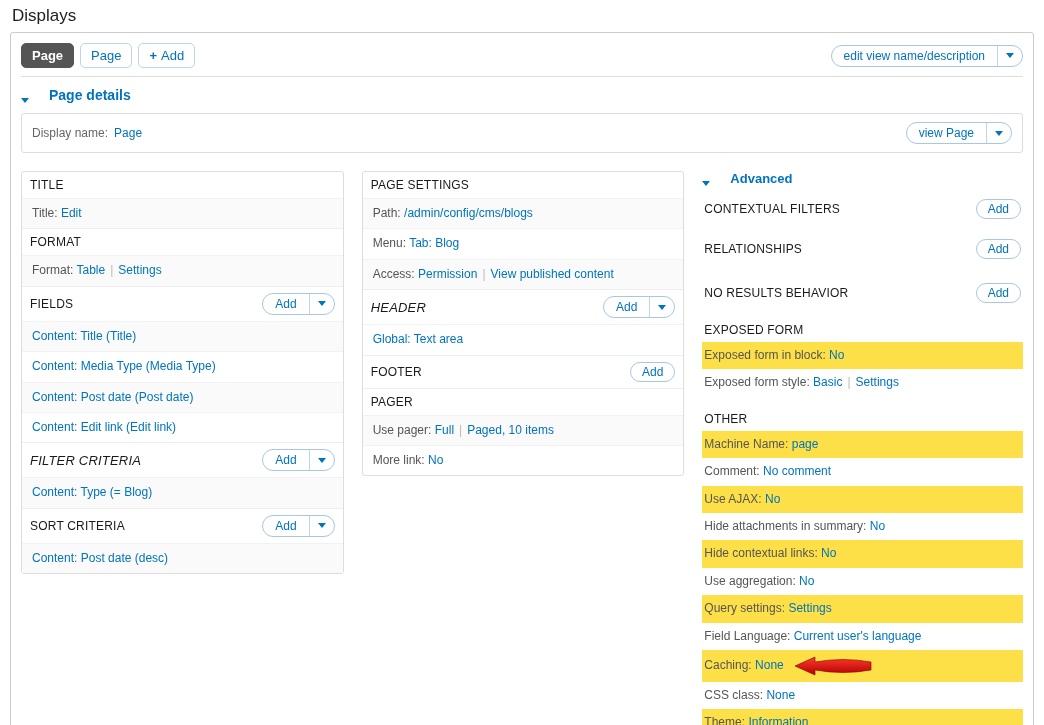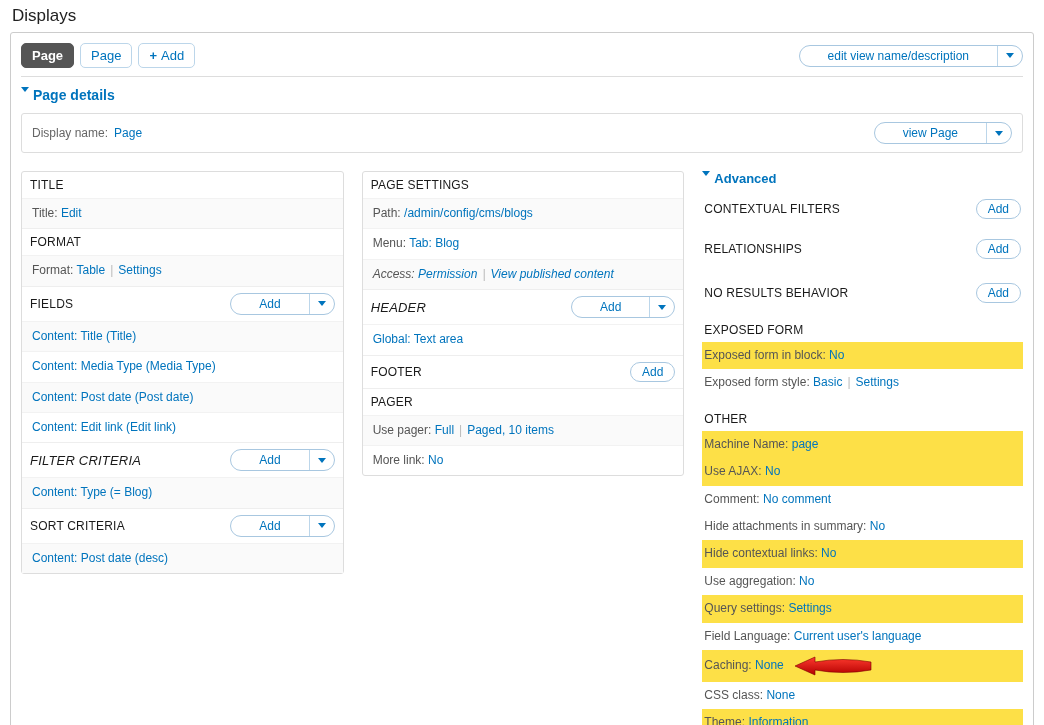--- a/index.html
+++ b/index.html
@@ -6,40 +6,40 @@
 body{font-family:"Lucida Grande","Lucida Sans Unicode",Verdana,sans-serif;font-size:12px;color:#333;background:#fff;padding:6px 10px}
 a{color:#0074bd;text-decoration:none;cursor:pointer}
 h2.page-heading{font-size:17px;font-weight:normal;color:#222;margin:0 0 6px 2px}
 .displays-box{border:1px solid #ccc;border-radius:3px;padding:10px 10px 16px}
 .tabs-row{display:flex;align-items:center;gap:6px;border-bottom:1px solid #ddd;padding-bottom:8px;margin-bottom:10px}
 .tab-pill{display:inline-flex;align-items:center;gap:4px;border:1px solid #bcd6ea;border-radius:5px;padding:4px 10px;color:#0074bd;font-size:13px;background:#fff}
 .tab-pill.active{background:#555;border-color:#555;color:#fff;font-weight:bold}
 .tab-pill .plus{font-weight:bold}
 .edit-view-wrap{margin-left:auto;display:flex}
 .btn-split{display:inline-flex;align-items:stretch;border:1px solid #a8c7e0;border-radius:12px;overflow:hidden;background:#fff}
-.btn-split>span{padding:3px 28px;color:#0074bd;font-size:12px;display:flex;align-items:center}
+.btn-split>span{padding:3px 12px;color:#0074bd;font-size:12px;display:flex;align-items:center}
 .btn-split>.caret-cell{border-left:1px solid #bcd6ea;padding:3px 8px}
 .btn-round{display:inline-flex;align-items:center;border:1px solid #a8c7e0;border-radius:11px;padding:2px 11px;color:#0074bd;font-size:12px;background:#fff}
 .caret-down{width:0;height:0;border-left:4px solid transparent;border-right:4px solid transparent;border-top:5px solid #0074bd;display:inline-block}
-.section-toggle{display:flex;align-items:flex-start;gap:4px;color:#0074bd;font-weight:bold;font-size:14px;margin:4px 0 10px 0}
+.section-toggle{display:flex;align-items:flex-end;gap:20px;color:#0074bd;font-weight:bold;font-size:14px;margin:4px 0 10px 0}
 .details-bar{border:1px solid #ddd;border-radius:3px;padding:8px 10px;margin-bottom:18px;display:flex;align-items:center}
 .details-bar .lbl{color:#666;margin-right:6px}
 .details-bar .right{margin-left:auto}
 .cols{display:flex;gap:18px;align-items:flex-start}
 .col{flex:1;min-width:0}
 .col.left,.col.mid{border:1px solid #ddd;border-radius:3px}
 .block-head{display:flex;align-items:center;padding:6px 8px;border-top:1px solid #eee}
 .block-head:first-child{border-top:none}
 .block-head h3{font-size:12px;font-weight:normal;color:#1a1a1a;letter-spacing:.2px;text-transform:uppercase}
 .block-head h3.italic{font-style:italic;text-transform:none;font-size:13px}
 .block-head .actions{margin-left:auto;display:flex}
 .row{padding:6px 10px;border-top:1px solid #f2f2f2;font-size:12px;line-height:1.45}
 .row .lbl{color:#555}
 .row.zebra{background:#fafafa}
-.row.em-row{font-style:italic}
+.row.em-row{}
 .col.right .block-head{padding:5px 2px;border-top:none}
 .col.right .row{padding:5px 2px;border-top:none}
 .col.right .row.zebra{background:#fde047}
 .sep{color:#bbb;margin:0 5px}
 .arrow-annot{position:relative;display:inline-block;vertical-align:middle;margin-left:6px}
 .arrow-annot svg{display:block}
 </style>
 </head>
 <body>
 
@@ -204,22 +204,22 @@
       <div class="block-head" style="margin-top:10px">
           <h3>EXPOSED FORM</h3>
         </div>
       <div class="row zebra"><span class="lbl">Exposed form in block:</span> <a>No</a></div>
       <div class="row"><span class="lbl">Exposed form style:</span> <a>Basic</a><span class="sep">|</span><a>Settings</a></div>
 
       <div class="block-head" style="margin-top:10px">
           <h3>OTHER</h3>
         </div>
       <div class="row zebra"><span class="lbl">Machine Name:</span> <a>page</a></div>
+      <div class="row"><span class="lbl">Comment:</span> <a>No comment</a></div>
       <div class="row zebra"><span class="lbl">Use AJAX:</span> <a>No</a></div>
-      <div class="row"><span class="lbl">Comment:</span> <a>No comment</a></div>
       <div class="row"><span class="lbl">Hide attachments in summary:</span> <a>No</a></div>
       <div class="row zebra"><span class="lbl">Hide contextual links:</span> <a>No</a></div>
       <div class="row"><span class="lbl">Use aggregation:</span> <a>No</a></div>
       <div class="row zebra"><span class="lbl">Query settings:</span> <a>Settings</a></div>
       <div class="row"><span class="lbl">Field Language:</span> <a>Current user's language</a></div>
       <div class="row zebra">
         <span class="lbl">Caching:</span>
         <a>None</a>
         <span class="arrow-annot">
           <svg width="80" height="22" viewBox="0 0 80 22">

